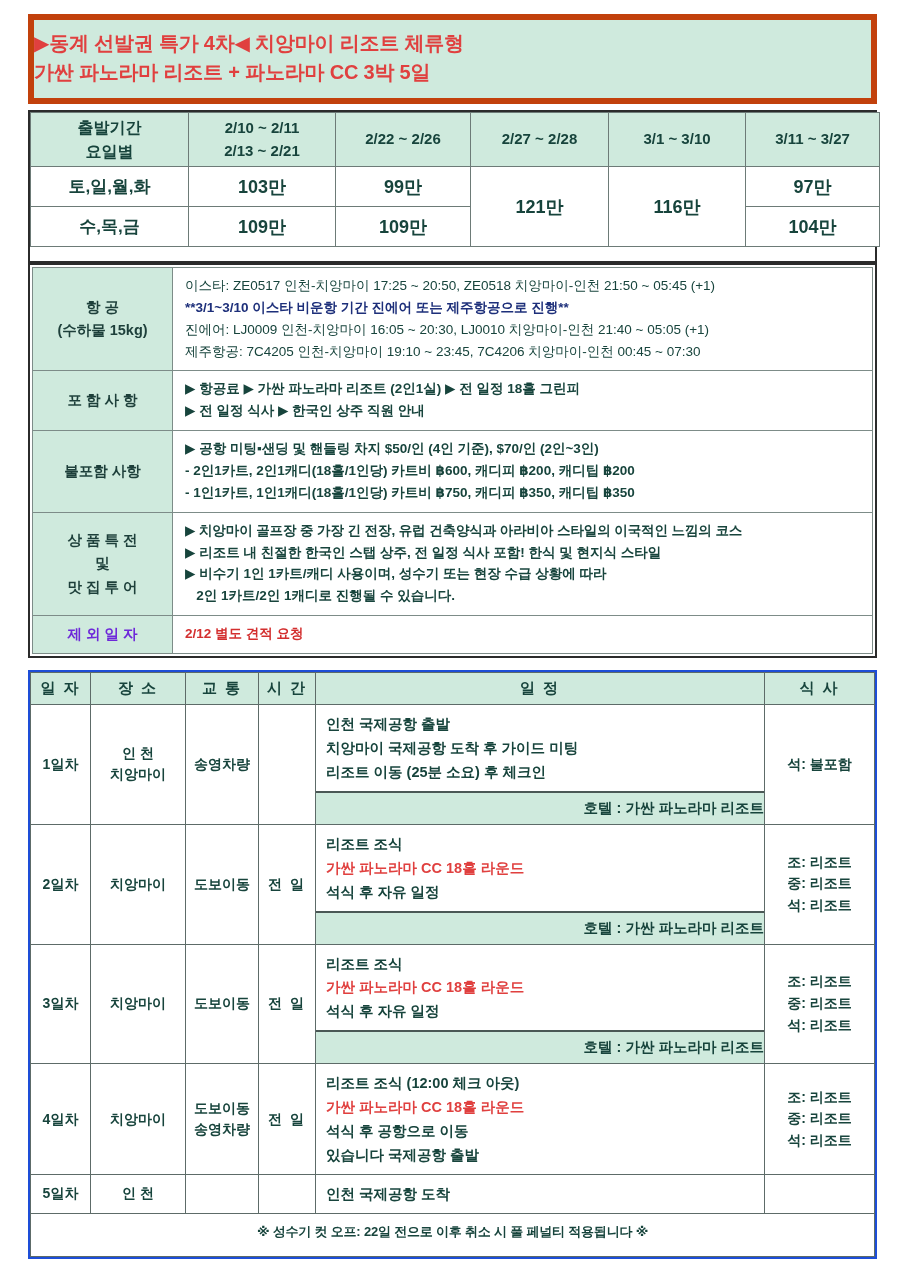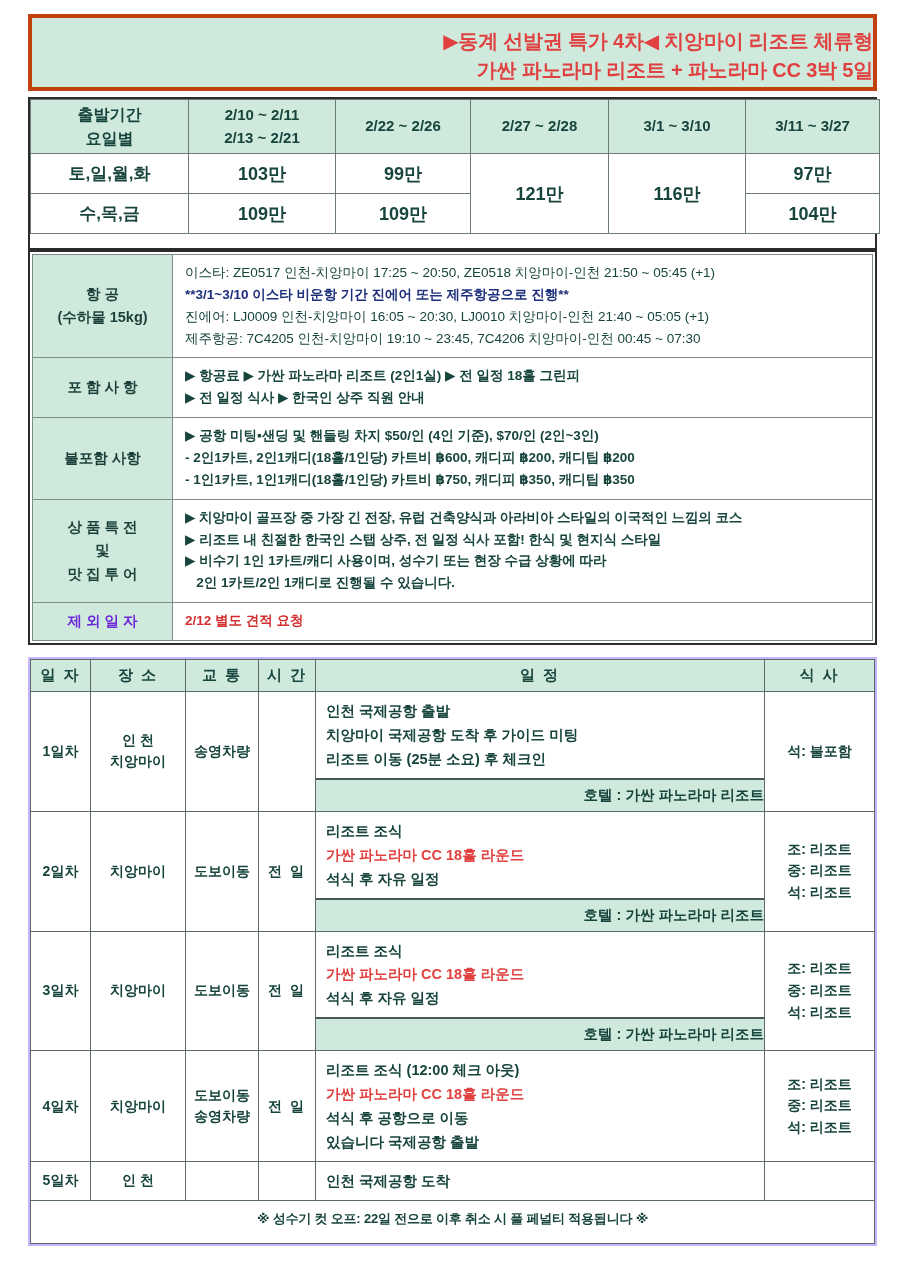--- a/index.html
+++ b/index.html
@@ -14,24 +14,24 @@
     color: #1d3f3a;
     -webkit-font-smoothing: antialiased;
   }
   .page {
     width: 905px;
     padding: 14px 28px 10px 28px;
   }
 
   
   .title-box {
-    border: 4px solid #c2410c;
+    border: 6px solid #c2410c;
     background: #cfeadd;
-    text-align: right;
-    padding: 9px 0 2px 0;
+    text-align: left;
+    padding: 9px 0 11px 0;
     margin-bottom: 6px;
   }
   .title-line {
     font-size: 20px;
     font-weight: bold;
     color: #e0403f;
     line-height: 1.45;
     letter-spacing: -0.2px;
   }
 
@@ -96,21 +96,21 @@
     line-height: 1.62;
     color: #17443c;
   }
   .ln { white-space: nowrap; overflow: hidden; text-overflow: clip; }
   .ln.b { font-weight: bold; }
   .ln.blue { color: #1d2f7a; font-weight: bold; }
   .ln.red { color: #d32f2f; font-weight: bold; }
   .ln.nowrapwide { letter-spacing: -0.1px; }
 
   
-  .itin-wrap { border: 2px solid #c4b5fd; }
+  .itin-wrap { border: 2px solid #1d4ed8; }
   table.itin {
     width: 100%;
     border-collapse: collapse;
     table-layout: fixed;
   }
   table.itin th, table.itin td {
     border: 1px solid #5d6b68;
     color: #17443c;
   }
   table.itin thead th {

